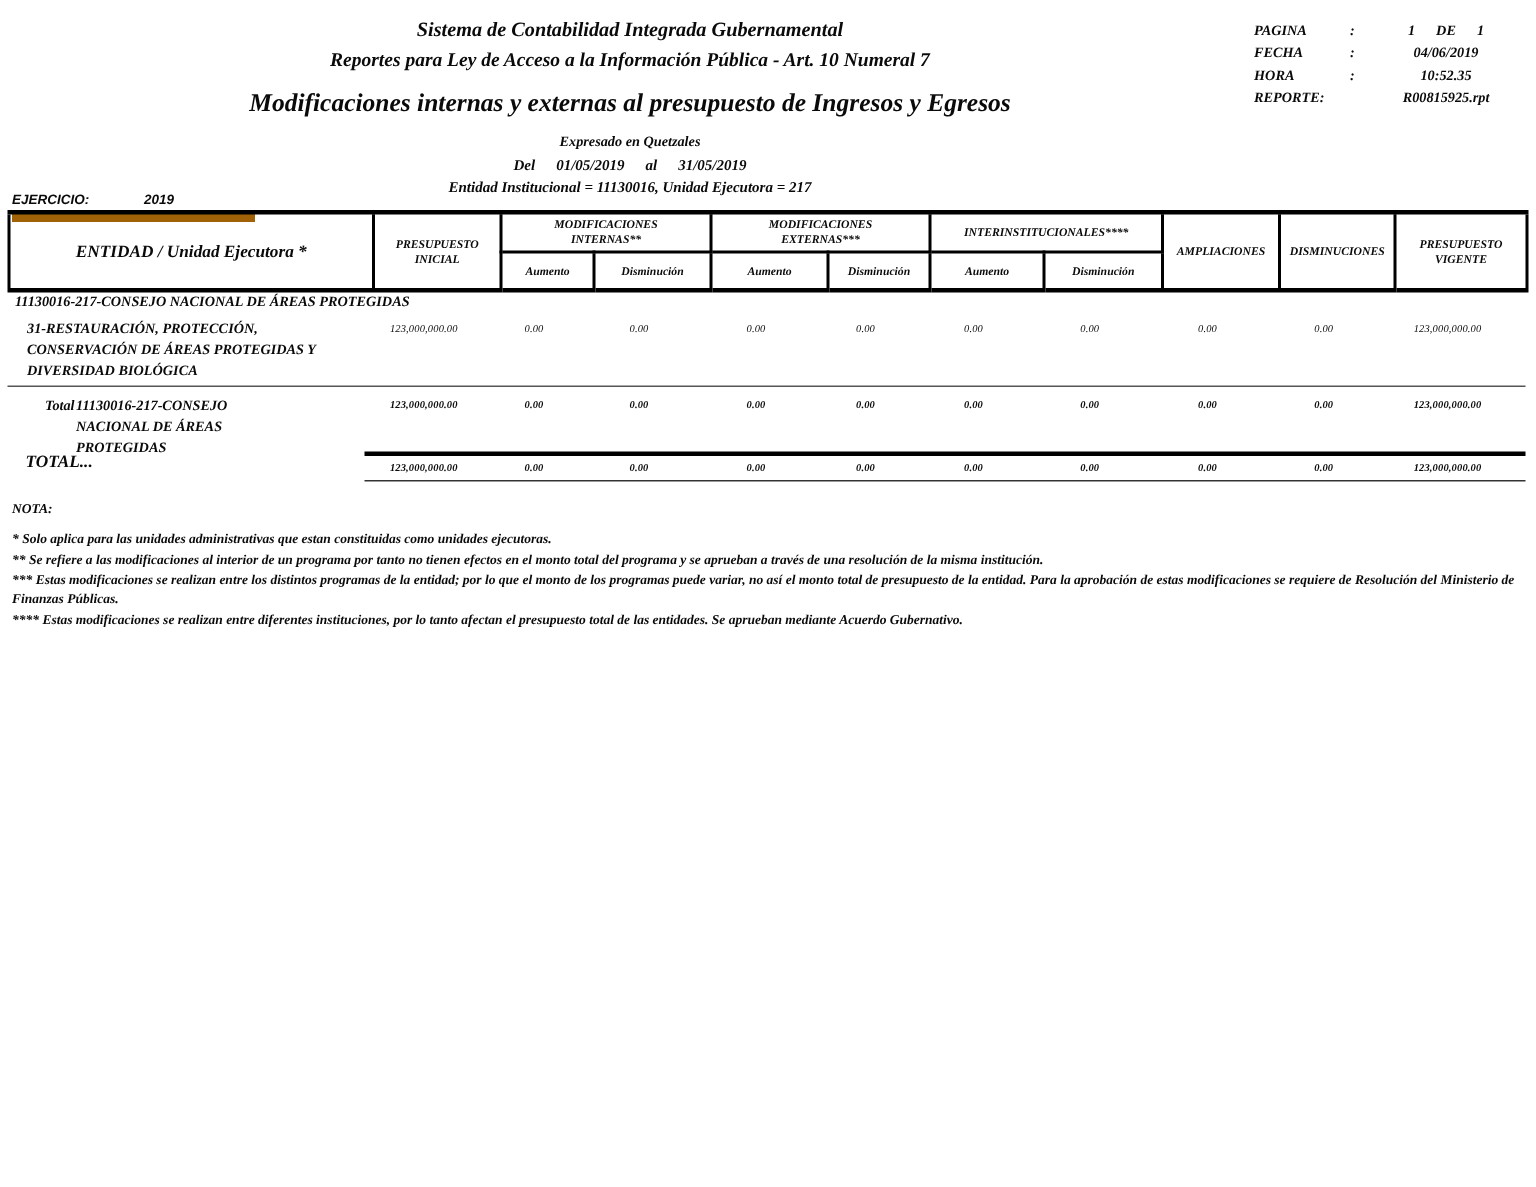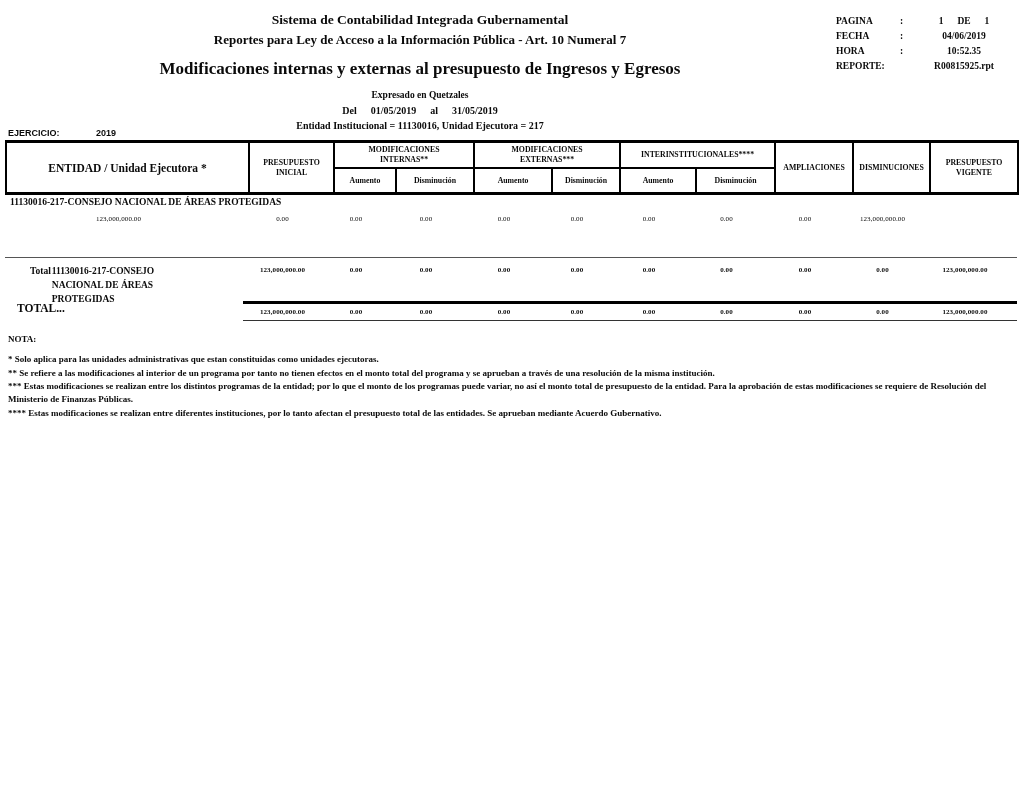--- a/index.html
+++ b/index.html
@@ -5,20 +5,21 @@
   * { margin: 0; padding: 0; box-sizing: border-box; }
   html, body { background: #fff; }
   #page {
     position: relative;
     width: 1024px;
     height: 610px;
     background: #ffffff;
     font-family: "Liberation Serif", "DejaVu Serif", serif;
     color: #0a0a0a;
     overflow: hidden;
+    font-style: italic;
   }
 
   
   .doc-header {
     position: absolute;
     left: 150px; top: 12px;
     width: 540px;
     text-align: center;
     font-weight: bold;
   }
@@ -46,21 +47,21 @@
   .meta-value .gap { display:inline-block; width: 14px; }
 
   
   .ejercicio {
     position: absolute;
     left: 8px; top: 128px;
     width: 162px;
     font-family: "Liberation Sans", sans-serif;
     font-size: 9px;
     font-weight: bold;
-    border-bottom: 2px solid #a16207;
+    border-bottom: 8px solid #a16207;
     padding-bottom: 2px;
   }
   .ejercicio .ej-value { margin-left: 34px; }
 
   
   table.thead {
     position: absolute;
     left: 5px; top: 140px;
     width: 1012px;
     border-collapse: collapse;
@@ -234,20 +235,21 @@
       <th class="small-h">Disminución</th>
       <th class="small-h">Aumento</th>
       <th class="small-h">Disminución</th>
     </tr>
   </tbody>
     </table>
 
   <div class="section-row">11130016-217-CONSEJO NACIONAL DE ÁREAS PROTEGIDAS</div>
 
   <div class="grid-row" style="top:213px">
+    <div class="program-name">31-RESTAURACIÓN, PROTECCIÓN, CONSERVACIÓN DE ÁREAS PROTEGIDAS Y DIVERSIDAD BIOLÓGICA</div>
     <div class="num">123,000,000.00</div>
     <div class="num">0.00</div>
     <div class="num">0.00</div>
     <div class="num">0.00</div>
     <div class="num">0.00</div>
     <div class="num">0.00</div>
     <div class="num">0.00</div>
     <div class="num">0.00</div>
     <div class="num">0.00</div>
     <div class="num">123,000,000.00</div>

